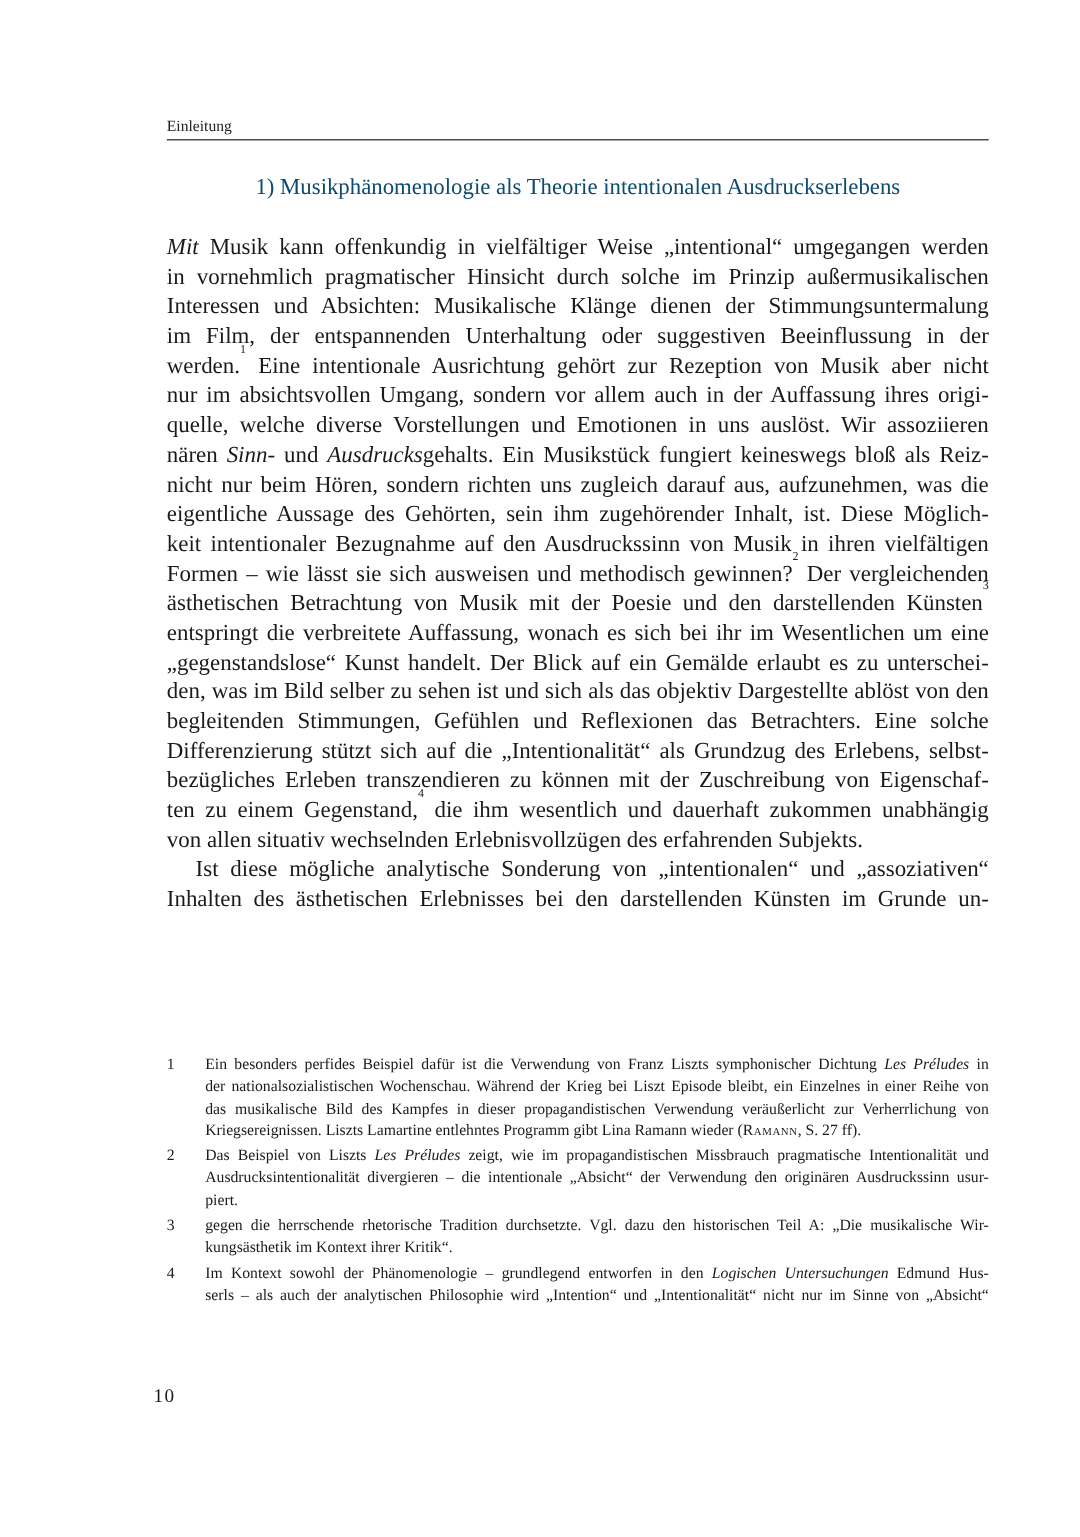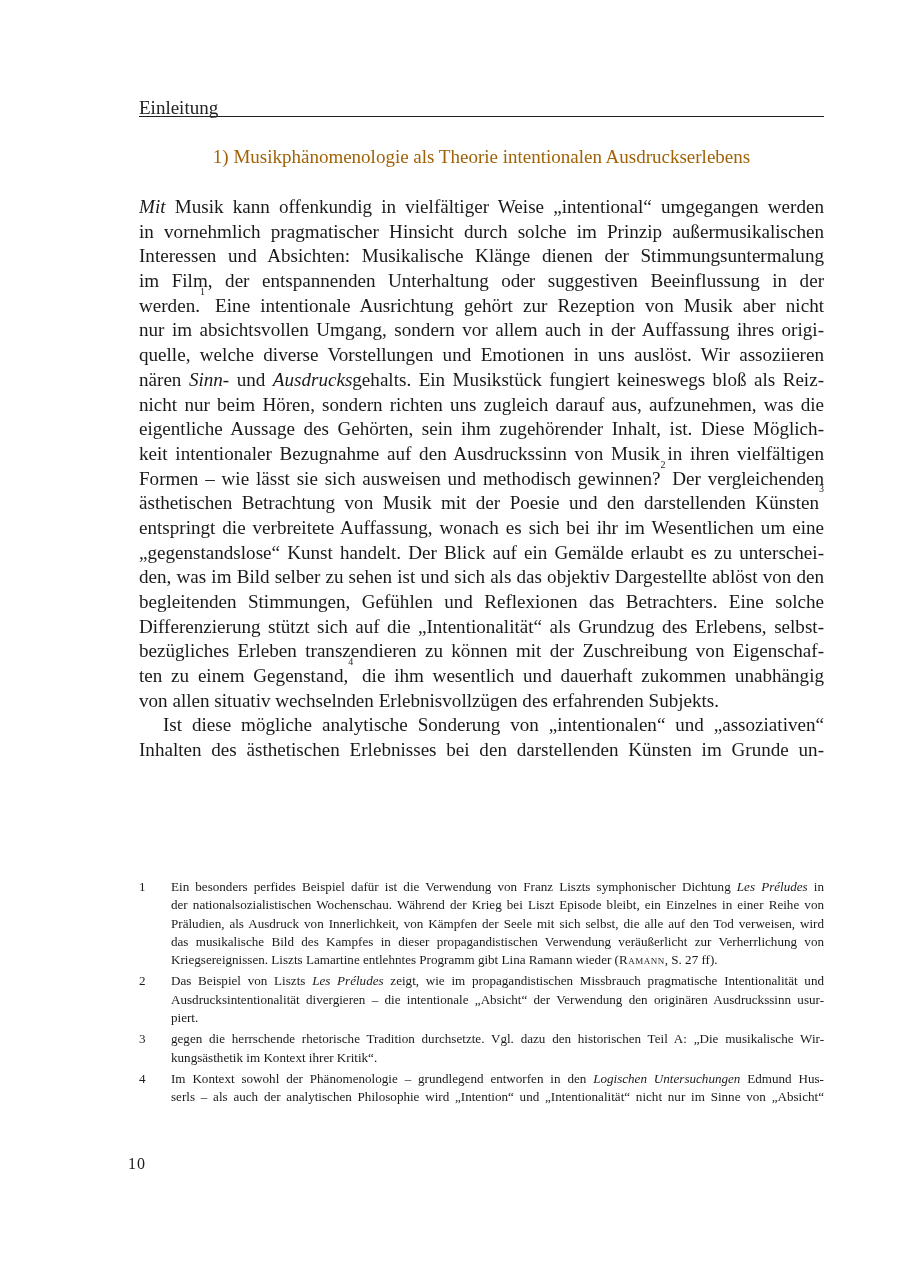--- a/index.html
+++ b/index.html
@@ -1,20 +1,20 @@
 <!DOCTYPE html>
 <html><head>
 <meta charset="utf-8">
 <style>
   html, body { margin:0; padding:0; background:#ffffff; }
   body { width:900px; height:1281px; position:relative; overflow:hidden; color:#1a1a1a;
          font-family:"Liberation Serif","DejaVu Serif",serif; }
-  .running-head { position:absolute; left:139px; top:97px; width:685px; font-size:19px; color:#222; }
+  .running-head { position:absolute; left:139px; top:97px; width:685px; font-size:13px; color:#222; }
   .head-rule { position:absolute; left:139px; top:116px; width:685px; height:0; border-top:1.5px solid #222; }
-  .section-title { position:absolute; left:139px; top:146px; width:685px; text-align:center; font-size:19px; color:#a16207; }
+  .section-title { position:absolute; left:139px; top:146px; width:685px; text-align:center; font-size:19px; color:#0c4a6e; }
   .body-text { position:absolute; left:139px; top:195px; width:685px; font-size:19.1px; line-height:24.7px; }
   .body-text .line { display:block; white-space:nowrap; text-align:justify; text-align-last:justify; height:24.7px; }
   .body-text .line.last { text-align-last:left; }
   .body-text .line.indent { padding-left:24px; }
   sup { font-size:10px; vertical-align:top; position:relative; top:-2px; line-height:0; }
   .footnotes { position:absolute; left:139px; top:878px; width:685px; font-size:13.1px; line-height:18.3px; }
   .fn { position:relative; padding-left:32px; margin-bottom:3px; }
   .fn-num { position:absolute; left:0; top:0; }
   .fn .line { display:block; white-space:nowrap; text-align:justify; text-align-last:justify; height:18.3px; }
   .fn .line.last { text-align-last:left; }
@@ -54,21 +54,20 @@
   <span class="line last">von allen situativ wechselnden Erlebnisvollzügen des erfahrenden Subjekts.</span>
   <span class="line indent">Ist diese mögliche analytische Sonderung von „intentionalen“ und „assoziativen“</span>
   <span class="line">Inhalten des ästhetischen Erlebnisses bei den darstellenden Künsten im Grunde un-</span>
 </div>
 
 <div class="footnotes">
   <div class="fn">
     <span class="fn-num">1</span>
     <span class="line"><span>Ein besonders perfides Beispiel dafür ist die Verwendung von Franz Liszts symphonischer Dichtung </span><i>Les Préludes</i><span> in</span></span>
     <span class="line">der nationalsozialistischen Wochenschau. Während der Krieg bei Liszt Episode bleibt, ein Einzelnes in einer Reihe von</span>
-    <span class="line">Präludien, als Ausdruck von Innerlichkeit, von Kämpfen der Seele mit sich selbst, die alle auf den Tod verweisen, wird</span>
     <span class="line">das musikalische Bild des Kampfes in dieser propagandistischen Verwendung veräußerlicht zur Verherrlichung von</span>
     <span class="line last"><span>Kriegsereignissen. Liszts Lamartine entlehntes Programm gibt Lina Ramann wieder (</span><span class="smallcaps">Ramann</span><span>, S. 27 ff).</span></span>
   </div>
   <div class="fn">
     <span class="fn-num">2</span>
     <span class="line"><span>Das Beispiel von Liszts </span><i>Les Préludes</i><span> zeigt, wie im propagandistischen Missbrauch pragmatische Intentionalität und</span></span>
     <span class="line">Ausdrucksintentionalität divergieren – die intentionale „Absicht“ der Verwendung den originären Ausdruckssinn usur-</span>
     <span class="line last">piert.</span>
   </div>
   <div class="fn">

